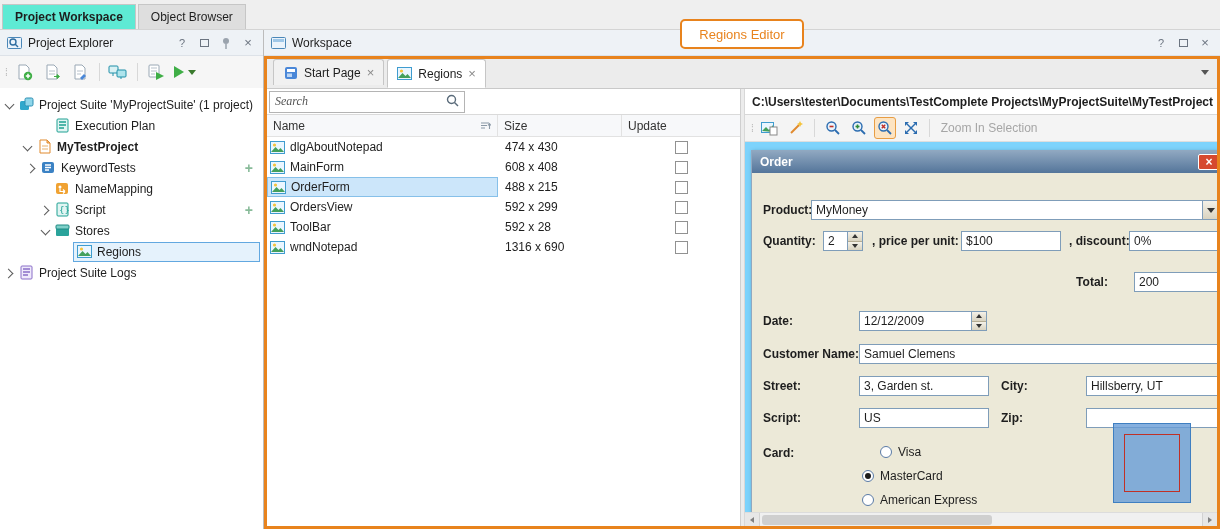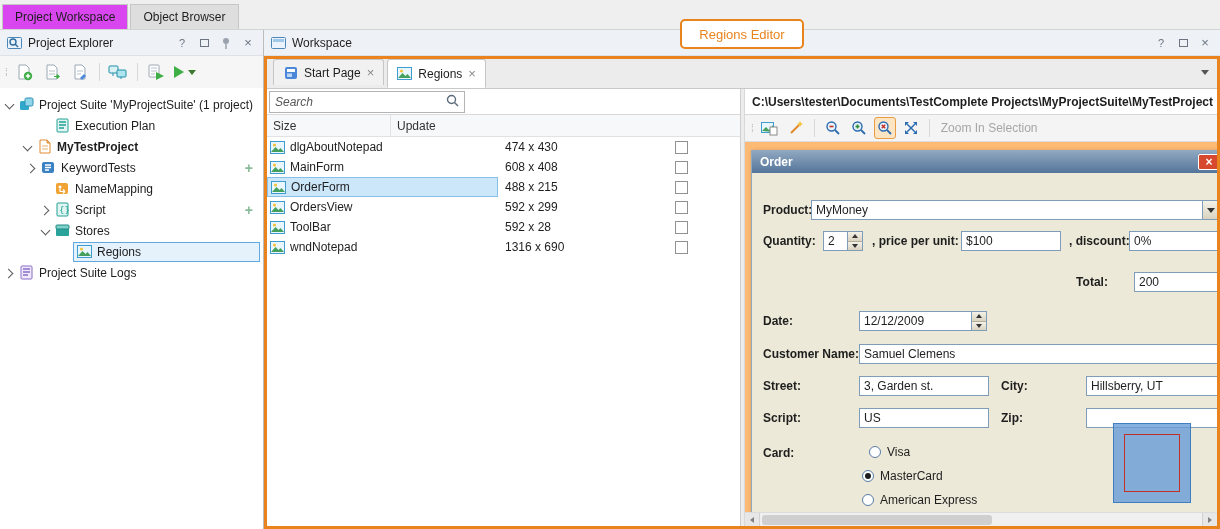--- a/index.html
+++ b/index.html
@@ -3,21 +3,21 @@
 <meta charset="utf-8">
 <style>
   *{margin:0;padding:0;box-sizing:border-box}
   html,body{width:1220px;height:529px}
   body{font-family:"Liberation Sans",sans-serif;font-size:12px;color:#1e1e1e;background:#fff}
   .app{position:relative;width:1220px;height:529px;background:#f0f0f0;overflow:hidden}
 
   
   .top-tabbar{position:absolute;left:0;top:0;width:100%;height:30px;background:#efefef;border-bottom:1px solid #d4d4d4;display:flex;align-items:flex-end;padding-left:2px}
   .top-tab{height:25px;display:flex;align-items:center;padding:0 12px;border:1px solid #c6c6c6;border-bottom:none;background:#dedede;margin-right:2px;cursor:pointer}
-  .top-tab.active{background:#d946ef;font-weight:normal}
+  .top-tab.active{background:#5eead4;font-weight:bold}
 
   
   .panel-header{height:26px;background:#eef2f6;border-bottom:1px solid #dde2e8;display:flex;align-items:center;gap:6px;padding:0 7px}
   .panel-title{flex:1;white-space:nowrap;overflow:hidden}
   .hdr-glyph{width:16px;height:16px;display:flex;align-items:center;justify-content:center;color:#6b7480;font-size:11px;cursor:pointer}
   .gl-help::before{content:"?"}
   .gl-close::before{content:"×";font-size:13px}
   .gl-float{width:9px;height:8px;border:1px solid #6b7480}
 
   
@@ -48,21 +48,21 @@
   .tab-close{color:#8a8a8a;font-size:11px;cursor:pointer}
   .tab-close::before{content:"×";font-size:13px}
   .tabs-chevron{position:absolute;right:8px;top:11px;width:0;height:0;border-left:4px solid transparent;border-right:4px solid transparent;border-top:5px solid #555;cursor:pointer}
 
   .ws-body{flex:1;display:flex;min-height:0}
 
   
   .regions-list{width:474px;flex:0 0 474px;background:#fff;display:flex;flex-direction:column;border-right:1px solid #cfcfcf}
   .search-row{height:26px;border-bottom:1px solid #dadada;display:flex;align-items:center;background:#fff;padding:2px}
   .search-box{width:196px;height:22px;border:1px solid #b4b4b4;display:flex;align-items:center;padding:0 5px;gap:4px;background:#fff}
-  .search-input{flex:1;border:none;outline:none;background:transparent;font-family:Liberation Sans, sans-serif;font-size:12px;color:#333;min-width:0}
+  .search-input{flex:1;border:none;outline:none;background:transparent;font-family:Liberation Serif, serif;font-size:12px;color:#333;min-width:0}
   .search-input::placeholder{font-style:italic;color:#555}
   .grid-header{height:22px;display:flex;background:#f7f8fa;border-bottom:1px solid #e2e2e2;color:#333}
   .gh-cell{display:flex;align-items:center;padding:0 6px;border-right:1px solid #e2e2e2}
   .gh-name{width:231px;flex:0 0 231px;justify-content:space-between}
   .gh-size{width:124px;flex:0 0 124px}
   .gh-update{flex:1;border-right:none}
   .grid-row{height:20px;display:flex;align-items:center;cursor:pointer}
   .gr-name{width:231px;flex:0 0 231px;display:flex;align-items:center;gap:5px;padding:0 3px;height:100%}
   .gr-name.selected{background:#cce6fa;border:1px solid #86c0e9}
   .gr-size{width:124px;flex:0 0 124px;padding-left:7px}
@@ -71,21 +71,21 @@
 
   .vsplit{width:4px;flex:0 0 4px;background:#ececec;border-right:1px solid #d8d8d8;cursor:col-resize}
 
   
   .preview-pane{flex:1;display:flex;flex-direction:column;min-width:0;background:#ebebeb}
   .path-bar{height:26px;flex:0 0 26px;background:#fff;border-bottom:1px solid #d8d8d8;display:flex;align-items:center;padding:0 7px;font-weight:bold;white-space:nowrap;overflow:hidden}
   .pv-toolbar{height:27px;flex:0 0 27px;display:flex;align-items:center;gap:4px;padding:0 4px;background:#f4f4f4;border-bottom:1px solid #dedede}
   .pv-btn{width:22px;height:22px;display:flex;align-items:center;justify-content:center;border-radius:3px;cursor:pointer}
   .pv-btn.active{background:#fde4c2;border:1px solid #e89d43}
   .pv-label{color:#a6a6a6;margin-left:4px;white-space:nowrap}
-  .canvas{flex:1;position:relative;overflow:hidden;background:#fdba74}
+  .canvas{flex:1;position:relative;overflow:hidden;background:#7dd3fc}
   .hscroll{height:14px;flex:0 0 14px;background:#f0f0f0;border-top:1px solid #dcdcdc;display:flex;align-items:center}
   .hs-btn{width:15px;height:13px;background:#e7e7e7;border-right:1px solid #d2d2d2;display:flex;align-items:center;justify-content:center;cursor:pointer}
   .hs-btn.rt{border-right:none;border-left:1px solid #d2d2d2}
   .hs-arrow{width:0;height:0;border-top:3px solid transparent;border-bottom:3px solid transparent}
   .hs-arrow.l{border-right:4px solid #808080}
   .hs-arrow.r{border-left:4px solid #808080}
   .hs-thumb{width:230px;height:10px;background:#cfcfcf;border-radius:3px;margin-left:2px;cursor:grab}
   .hs-track{flex:1}
 
   
@@ -351,20 +351,29 @@
               <input class="search-input" type="text" placeholder="Search" style="">
               <span>
                 <svg width="13" height="13">
                     <circle cx="5.5" cy="5.5" r="4" fill="none" stroke="#5a6b7a" stroke-width="1.4"></circle>
                     <line x1="8.5" y1="8.5" x2="12" y2="12" stroke="#5a6b7a" stroke-width="1.4"></line>
                   </svg>
               </span>
             </div>
           </div>
           <div class="grid-header">
+            <div class="gh-cell gh-name">
+              <span>Name</span>
+              <span>
+                <svg width="11" height="10">
+                    <path d="M1 8h4M1 5.5h6M1 3h8" stroke="#8a98a6" stroke-width="1.2"></path>
+                    <path d="M9.5 9V4M8 5.5l1.5-1.8L11 5.5" fill="none" stroke="#8a98a6" stroke-width="1.1"></path>
+                  </svg>
+              </span>
+            </div>
             <div class="gh-cell gh-size">
               <span>Size</span>
             </div>
             <div class="gh-cell gh-update">
               <span>Update</span>
             </div>
           </div>
 
           <div class="grid-row">
             <div class="gr-name">
@@ -590,21 +599,21 @@
                 <span class="of-label" style="left:11px;top:238px">Script:</span>
                 <div class="of-input" style="left:107px;top:235px;width:130px">
                   <span class="val">US</span>
                 </div>
                 <span class="of-label" style="left:249px;top:238px">Zip:</span>
                 <div class="of-input" style="left:334px;top:235px;right:8px">
                   <span class="val"></span>
                 </div>
 
                 <span class="of-label" style="left:11px;top:273px">Card:</span>
-                <div class="radio-row" style="left:117px;top:272px">
+                <div class="radio-row" style="left:128px;top:272px">
                   <span class="radio"></span>
                   <span>Visa</span>
                 </div>
                 <div class="radio-row" style="left:110px;top:296px">
                   <span class="radio sel"></span>
                   <span>MasterCard</span>
                 </div>
                 <div class="radio-row" style="left:110px;top:320px">
                   <span class="radio"></span>
                   <span>American Express</span>

